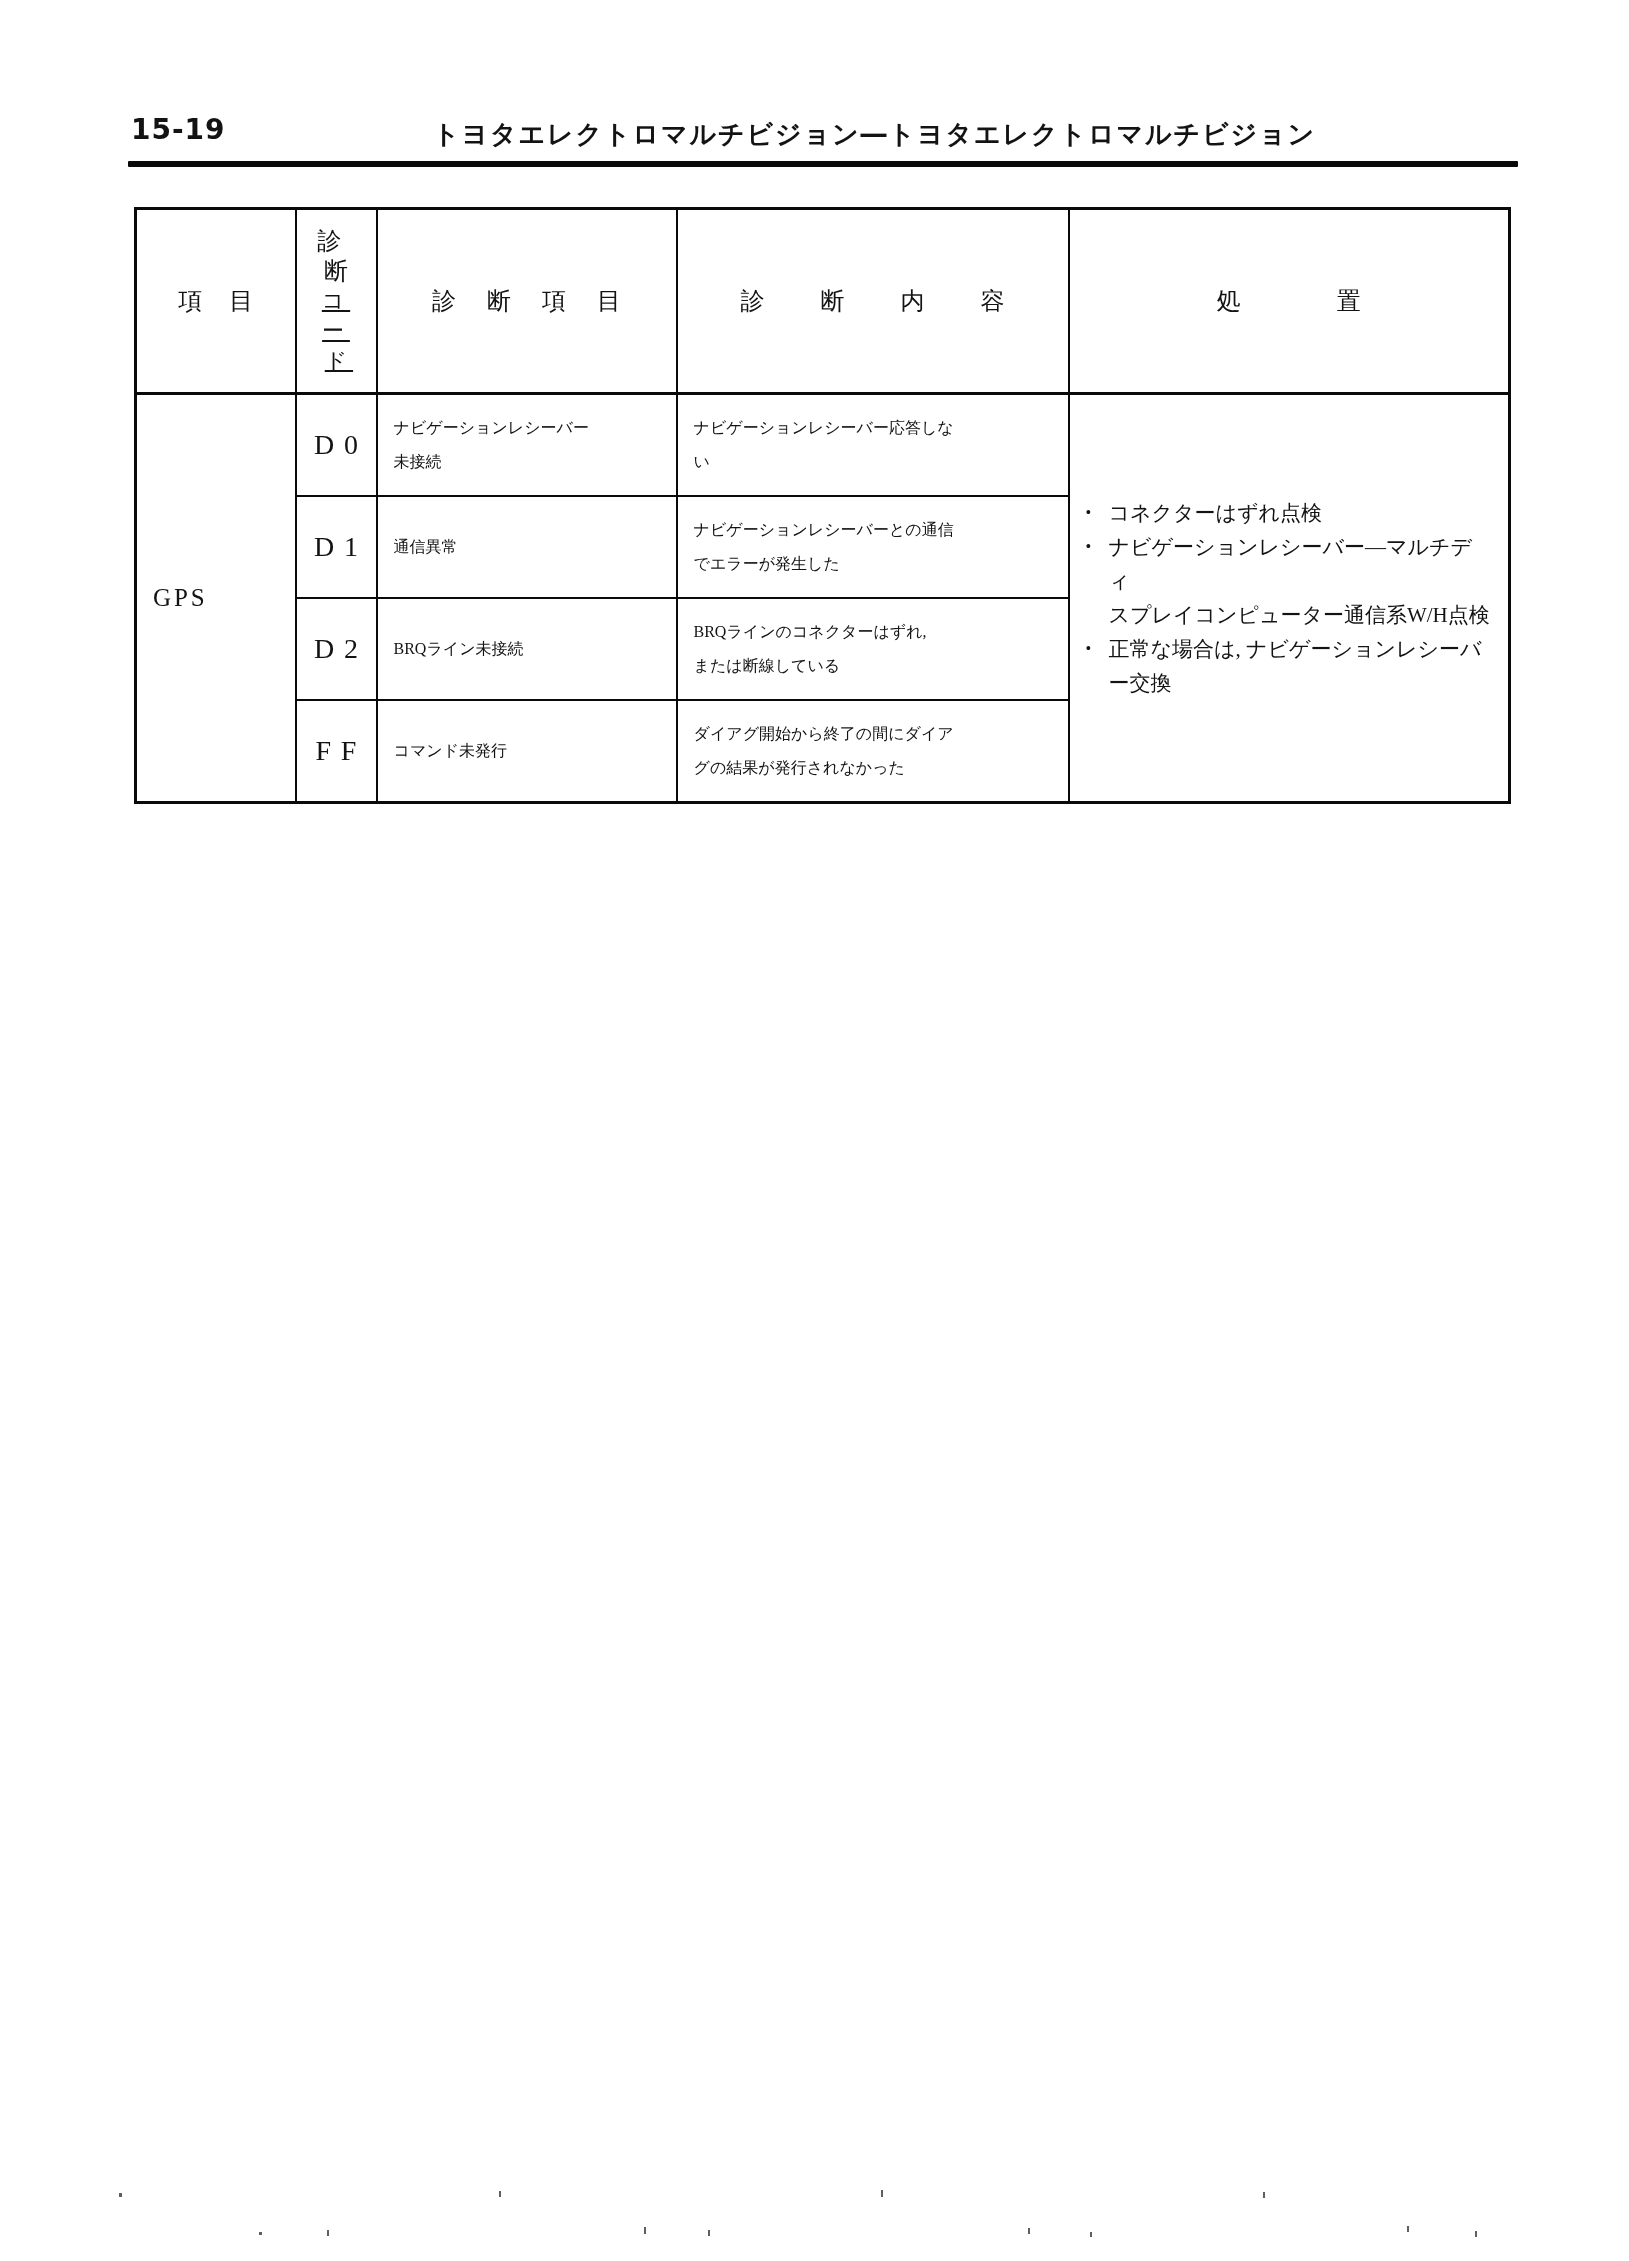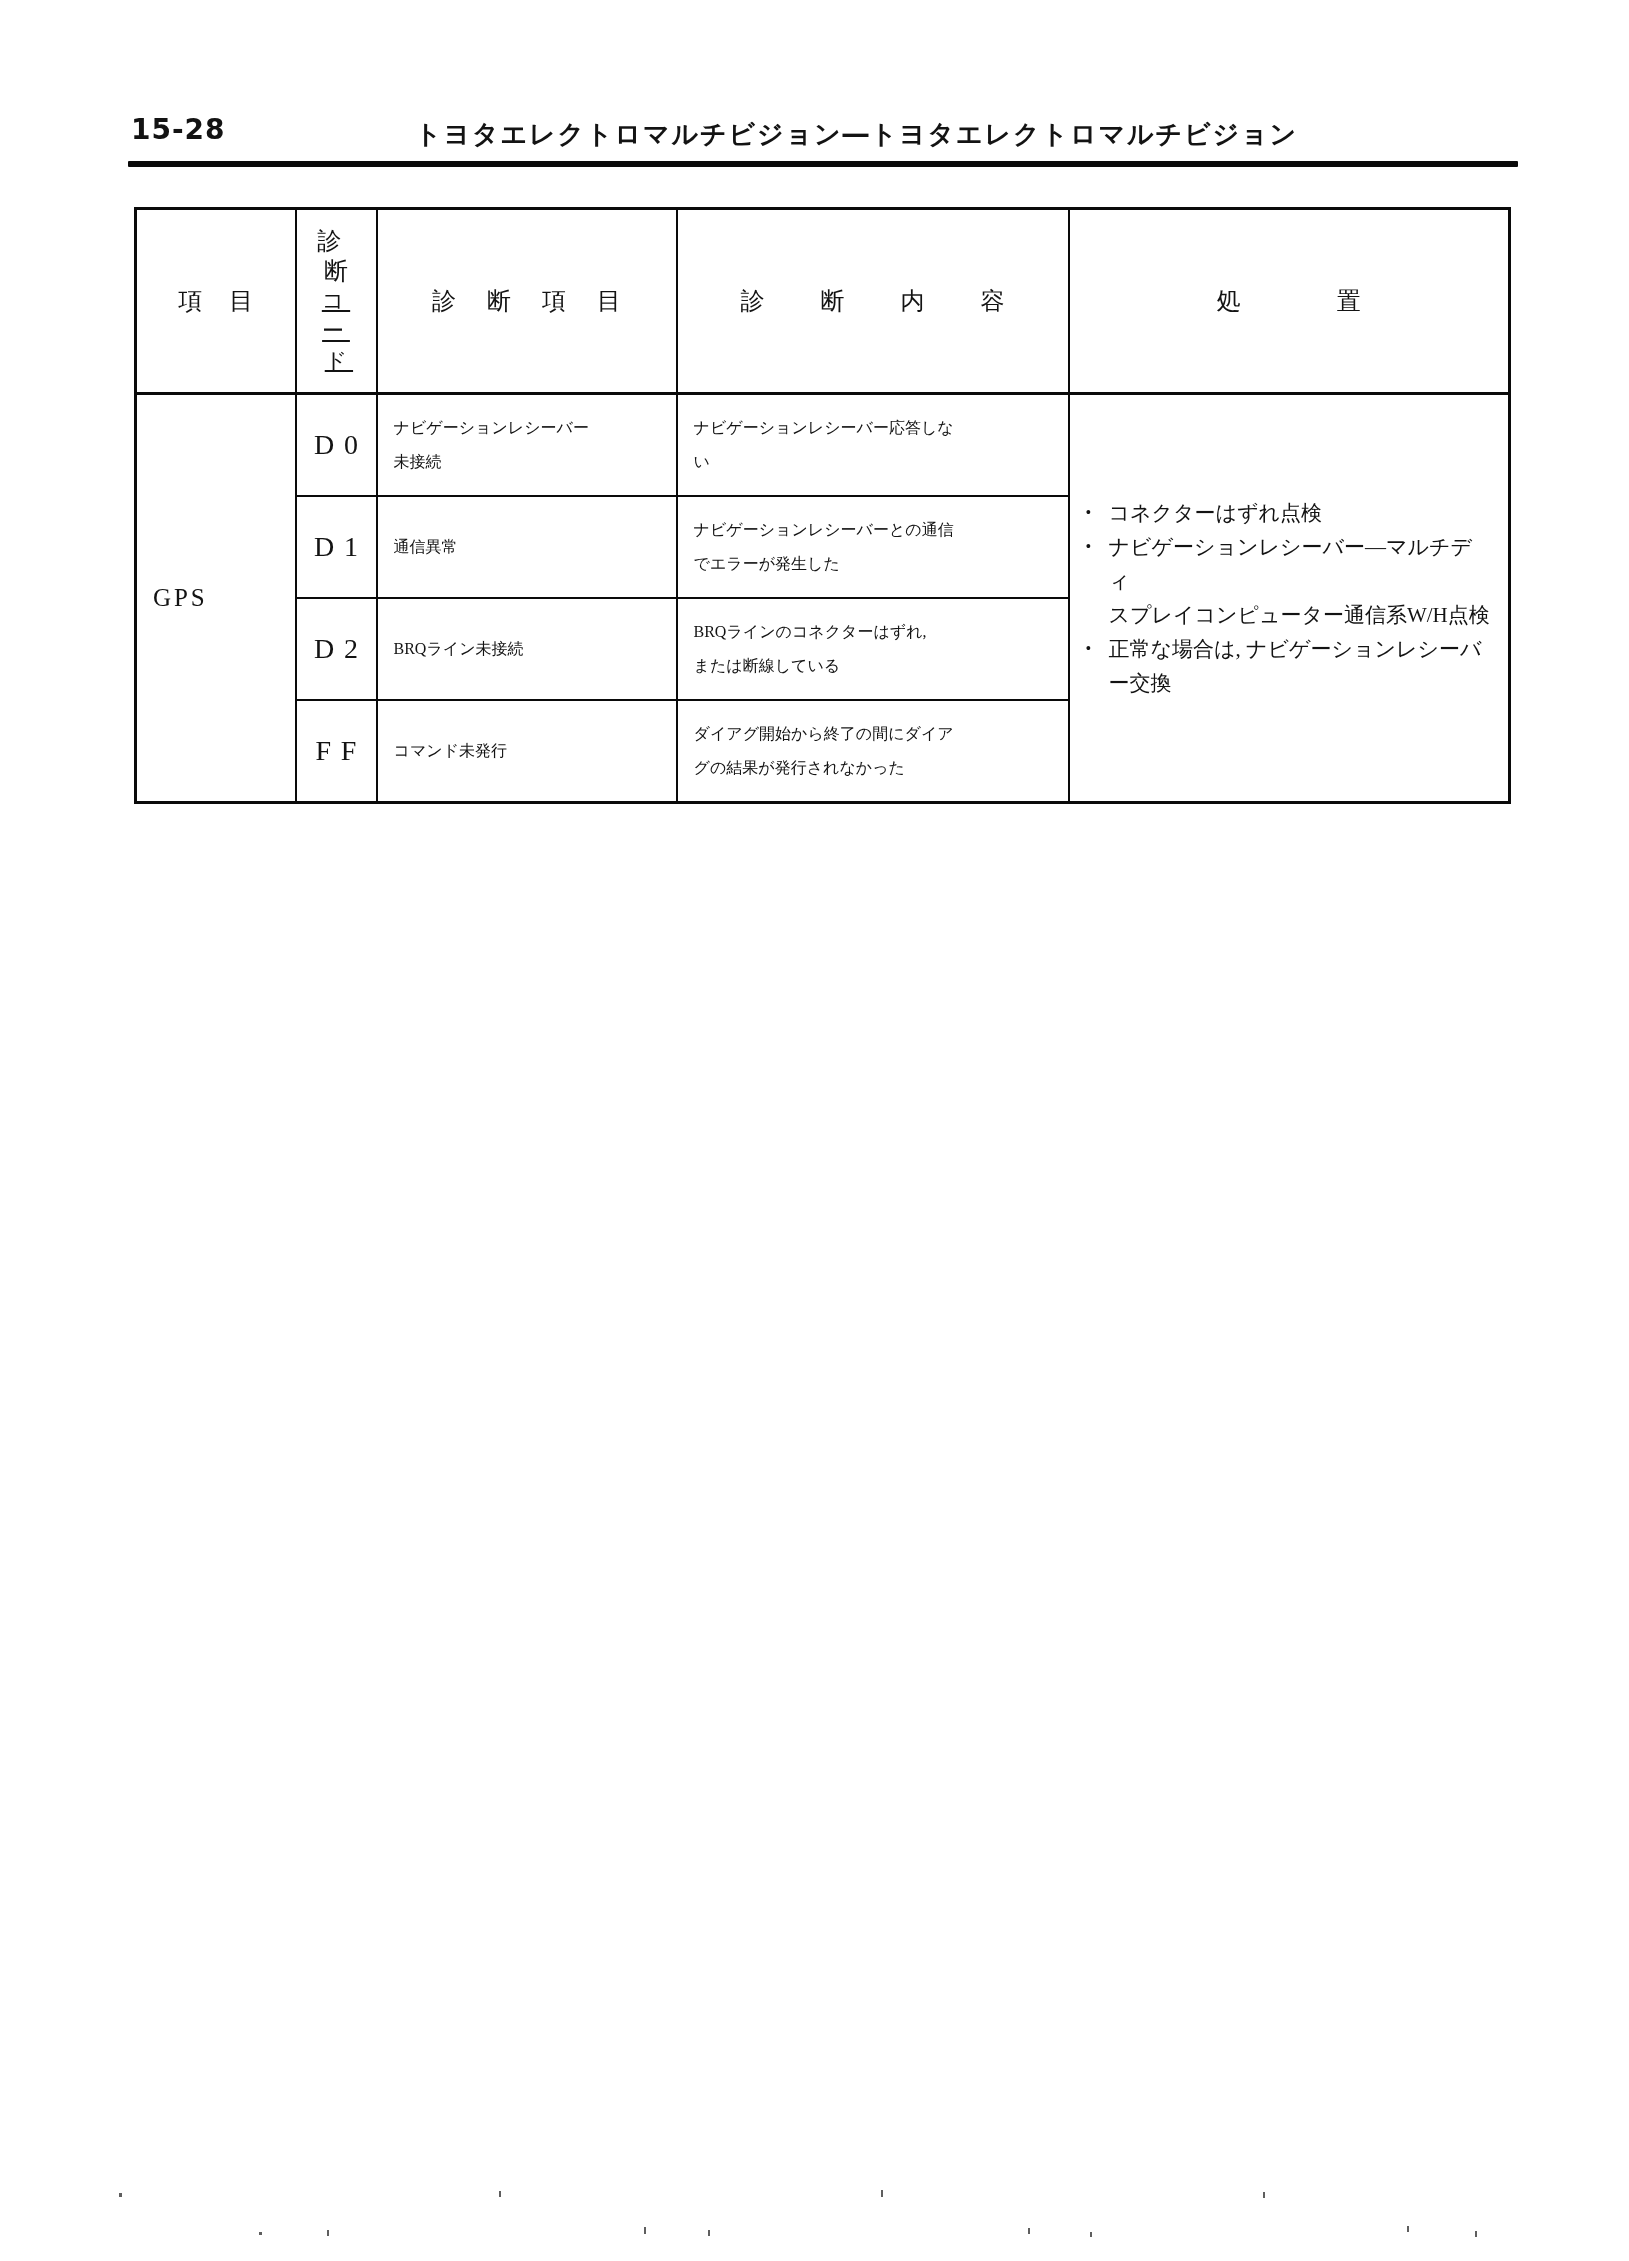--- a/index.html
+++ b/index.html
@@ -11,21 +11,21 @@
     color:#131313;
     overflow:hidden;
   }
   
   .page-number{
     position:absolute;left:131px;top:113px;
     font-family:"DejaVu Sans","Liberation Sans",sans-serif;
     font-weight:bold;font-size:28px;letter-spacing:1px;
   }
   .doc-title{
-    position:absolute;left:309px;top:117px;width:1095px;
+    position:absolute;left:327px;top:117px;width:1095px;
     text-align:center;
     font-family:"DejaVu Sans","Liberation Sans",sans-serif;
     font-weight:bold;font-size:26px;letter-spacing:1.9px;
     white-space:nowrap;
   }
   .header-rule{
     position:absolute;left:128px;top:161px;width:1390px;height:5.8px;
     background:#0a0a0a;border-radius:1px;
   }
   
@@ -86,21 +86,21 @@
   .bullet-glyph{
     flex:none;width:23px;font-size:16.3px;line-height:34px;text-align:left;
   }
   .bullet-text{flex:1;white-space:pre-line;}
   
   .speck{position:absolute;background:#2a2a2a;opacity:.75;}
 </style>
 </head>
 <body>
 
-<div class="page-number">15-28</div>
+<div class="page-number">15-19</div>
 <div class="doc-title">トヨタエレクトロマルチビジョン―トヨタエレクトロマルチビジョン</div>
 <div class="header-rule"></div>
 
 <table class="diag">
   <colgroup>
     <col style="width:160px">
     <col style="width:81px">
     <col style="width:300px">
     <col style="width:392px">
     <col style="width:441px">

